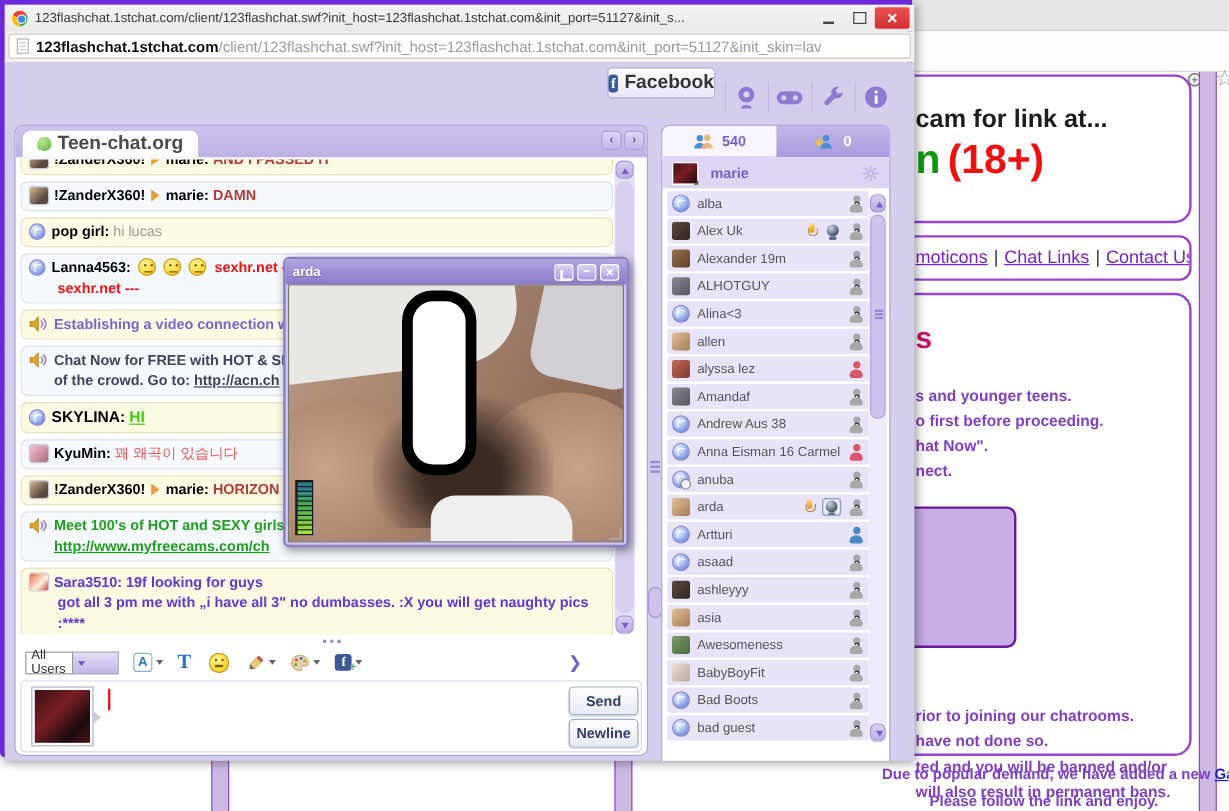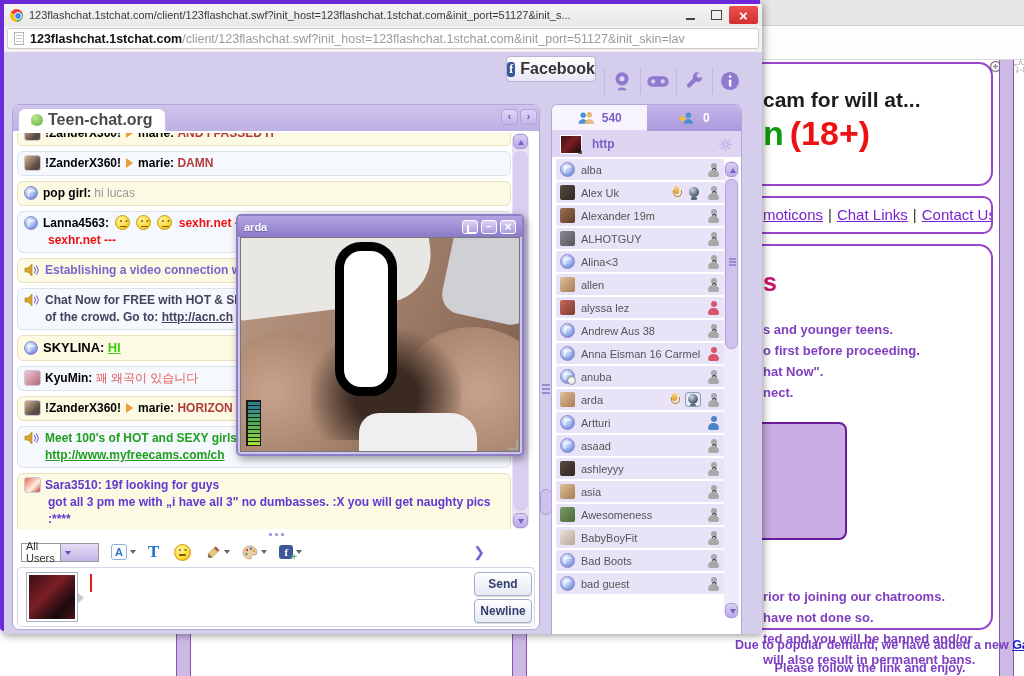--- a/index.html
+++ b/index.html
@@ -225,21 +225,21 @@
           </svg>
       </span>
       <span class="star-ico">☆</span>
     </div>
 
     <div class="pcol colA"></div>
     <div class="pcol colB"></div>
     <div class="strip-right"></div>
 
     <div class="pbox pbox1">
-      <div class="b1l1">cam for will at...</div>
+      <div class="b1l1">cam for link at...</div>
       <div class="b1l2">
         <span class="grn18">n</span><span class="red18">(18+)</span>
       </div>
     </div>
 
     <div class="pbox pbox2">
       <a>moticons</a><span class="sep">|</span><a>Chat Links</a><span class="sep">|</span><a>Contact Us</a>
     </div>
 
     <div class="pbox pbox3">
@@ -466,21 +466,21 @@
                 <circle cx="11" cy="4" r="2.8" fill="#4a90d0"></circle>
                 <path d="M6 13c0-4.2 5-5 5-5s5 .8 5 5z" fill="#4a90d0"></path>
                 <rect x="1" y="6.5" width="7" height="2.4" rx="1" fill="#f0c030"></rect>
                 <rect x="3.3" y="4.2" width="2.4" height="7" rx="1" fill="#f0c030"></rect>
               </svg>
             <span>0</span>
           </div>
         </div>
         <div class="uhead">
           <span class="meav2"></span>
-          <span class="mename">http</span>
+          <span class="mename">marie</span>
           <span class="gear">
             <svg width="15" height="15" viewBox="0 0 16 16">
                 <g stroke="#c7bbe8" stroke-width="2">
                   <line x1="8" y1="1" x2="8" y2="15"></line>
                   <line x1="1" y1="8" x2="15" y2="8"></line>
                   <line x1="3" y1="3" x2="13" y2="13"></line>
                   <line x1="13" y1="3" x2="3" y2="13"></line>
                 </g>
                 <circle cx="8" cy="8" r="3" fill="#c7bbe8"></circle>
                 <circle cx="8" cy="8" r="1.3" fill="#ddd5f2"></circle>
@@ -547,20 +547,28 @@
 
             <div class="urow">
               <span class="uav ph5"></span>
               <span class="uname">alyssa lez</span>
 
               <span class="ust red">
                 <b></b>
               </span>
             </div>
 
+            <div class="urow">
+              <span class="uav ph4"></span>
+              <span class="uname">Amandaf</span>
+
+              <span class="ust gray">
+                <b></b>
+              </span>
+            </div>
 
             <div class="urow">
               <span class="uav bubble"></span>
               <span class="uname">Andrew Aus 38</span>
 
               <span class="ust gray">
                 <b></b>
               </span>
             </div>
 

